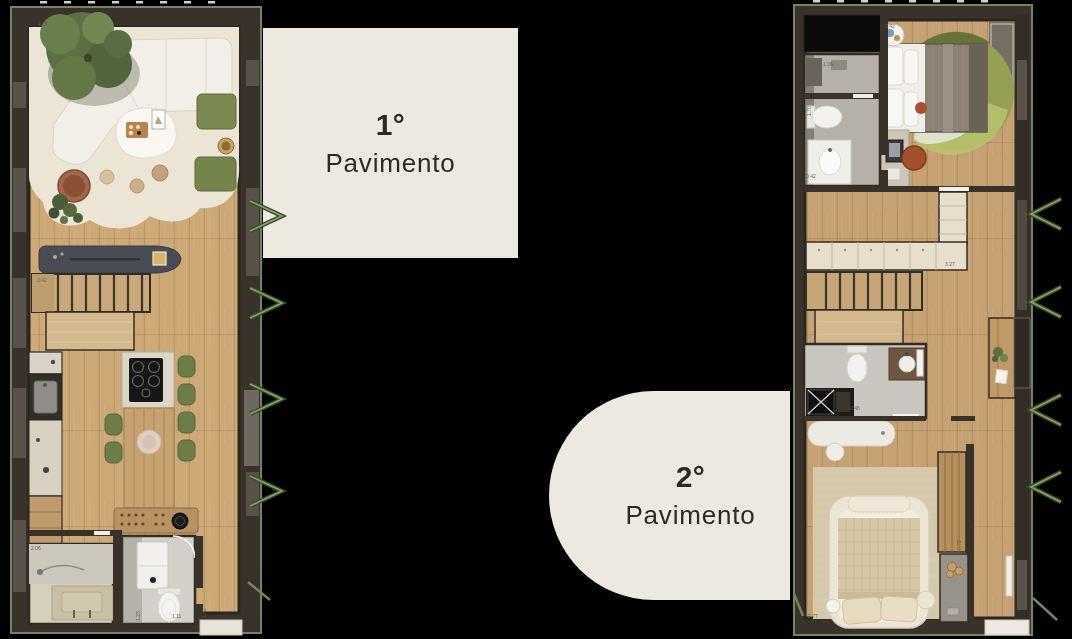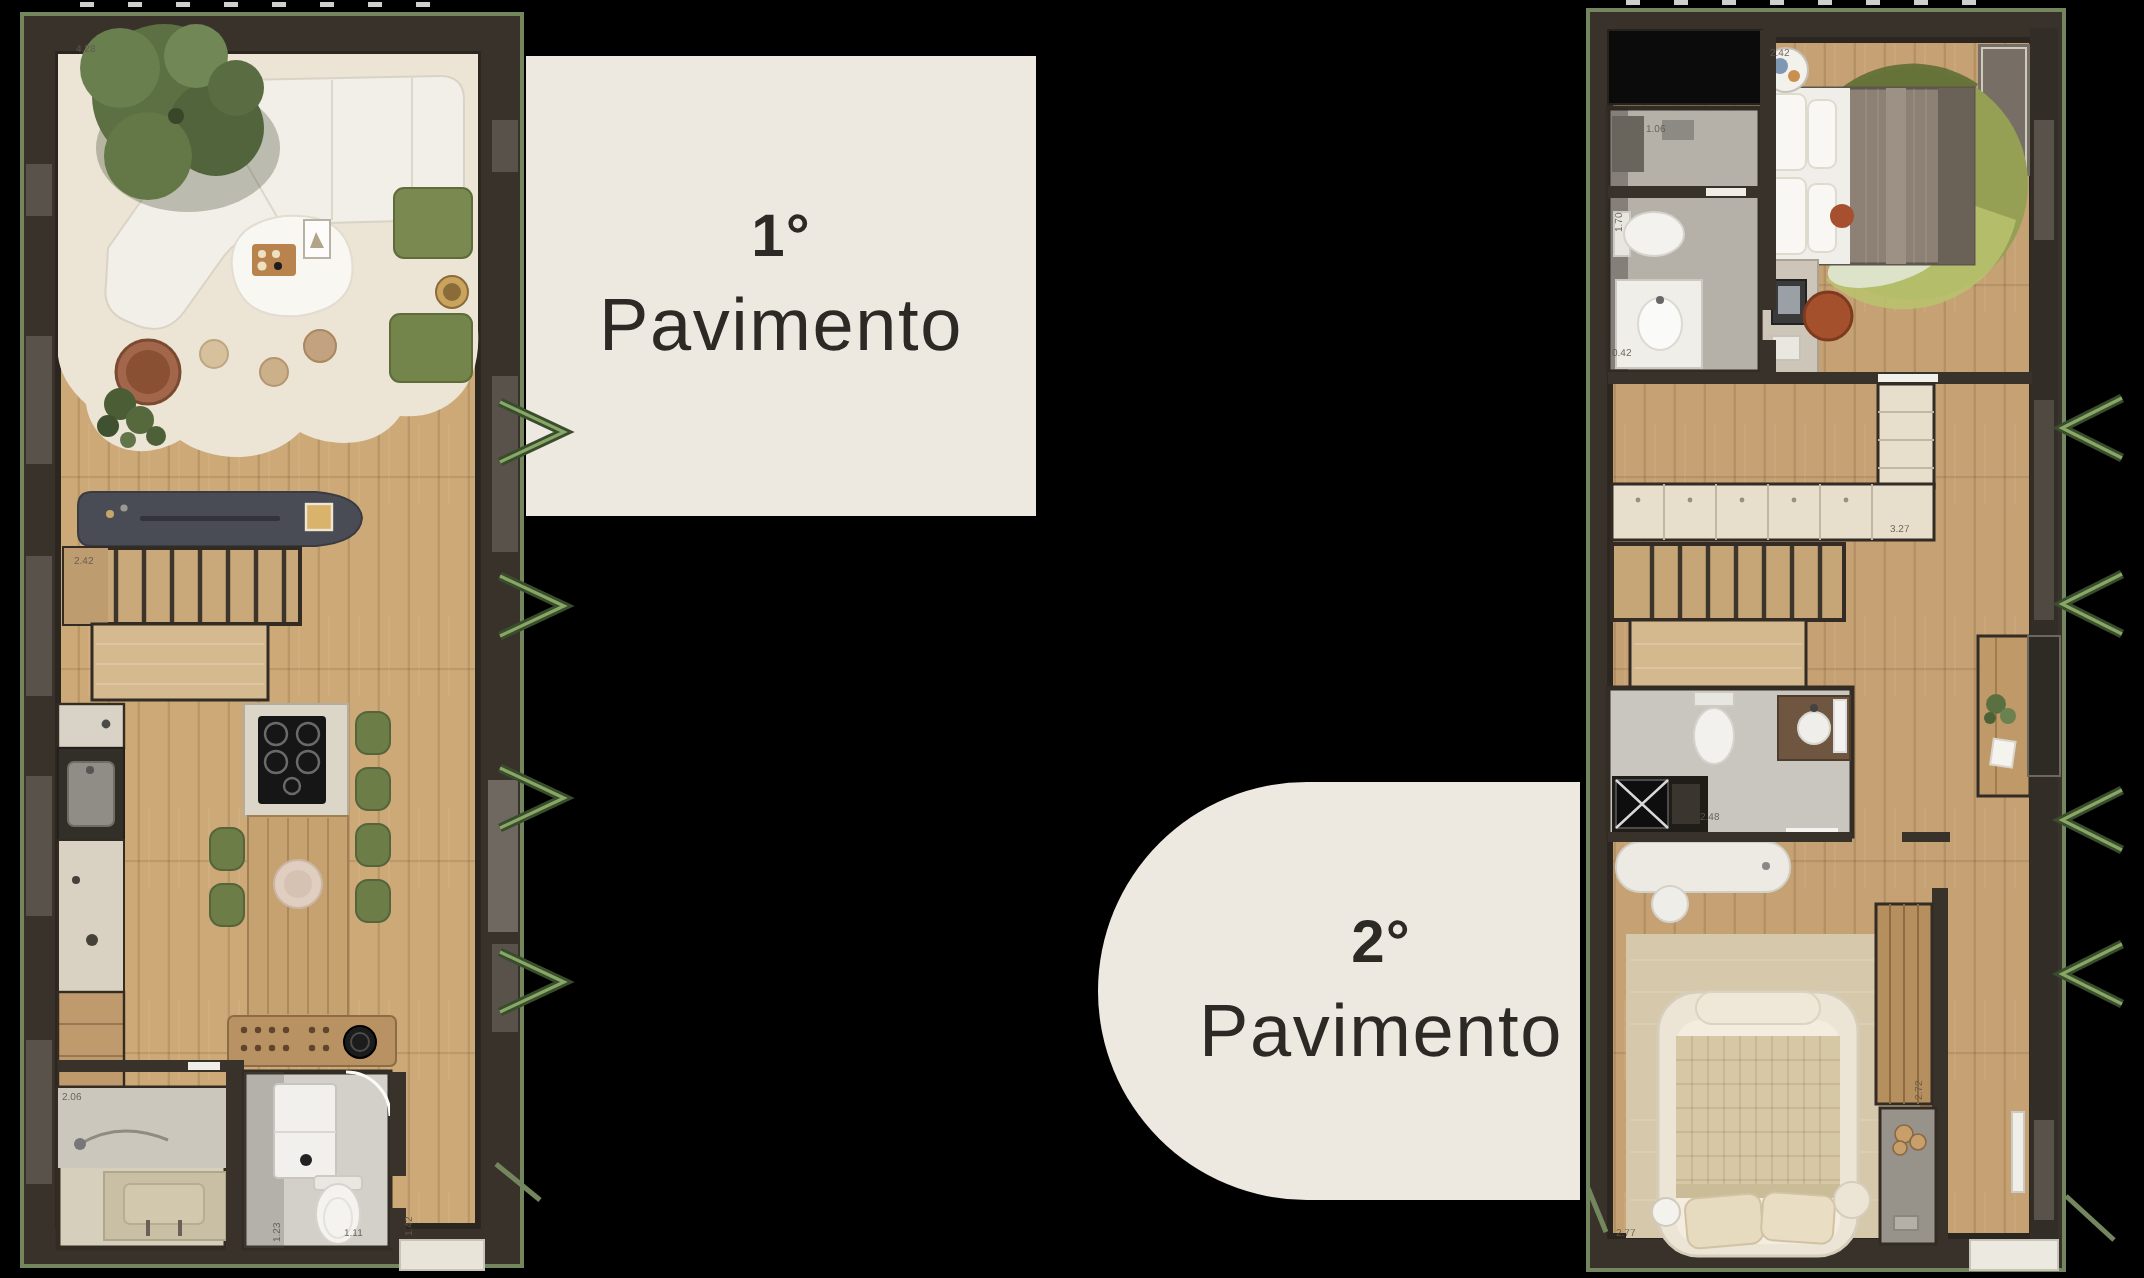--- a/index.html
+++ b/index.html
@@ -5,21 +5,21 @@
   html,body{margin:0;padding:0;background:#000;}
   .stage{position:relative;width:1072px;height:639px;background:#000;overflow:hidden;
          font-family:"Liberation Sans",sans-serif;}
   .card{position:absolute;background:#EDE8E0;display:flex;flex-direction:column;
         align-items:center;justify-content:center;color:#2D2A26;text-align:center;}
   .card1{left:263px;top:28px;width:255px;height:230px;}
   .card2{left:549px;top:391px;width:241px;height:209px;border-radius:105px 0 0 105px;}
   .card2 .txt{transform:translateX(21px);}
   .card .txt{display:flex;flex-direction:column;align-items:center;gap:6px;}
   .num{font-size:30px;font-weight:700;letter-spacing:.5px;}
-  .ttl{font-size:37px;font-weight:400;letter-spacing:.8px;}
+  .ttl{font-size:26px;font-weight:400;letter-spacing:.8px;}
   .plan{position:absolute;top:0;height:639px;}
   .plan1{left:10px;width:300px;}
   .plan2{left:793px;width:280px;}
   text.dim{font-family:"Liberation Sans",sans-serif;font-size:5px;fill:#60594E;opacity:.9;}
 </style>
 </head>
 <body>
 
 <div class="stage">
 

